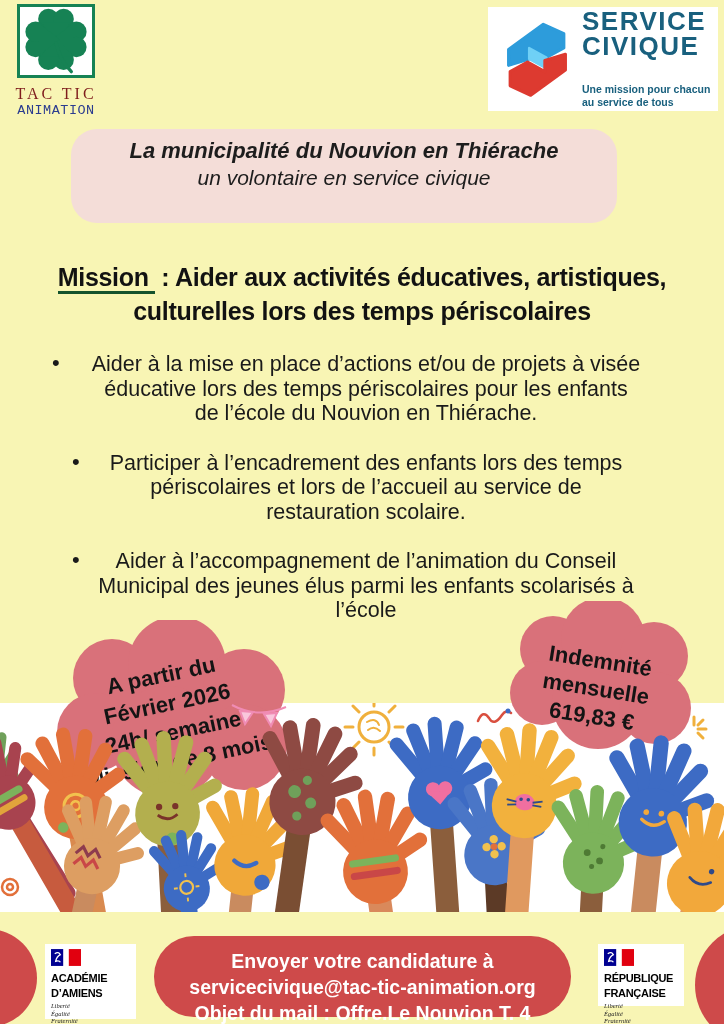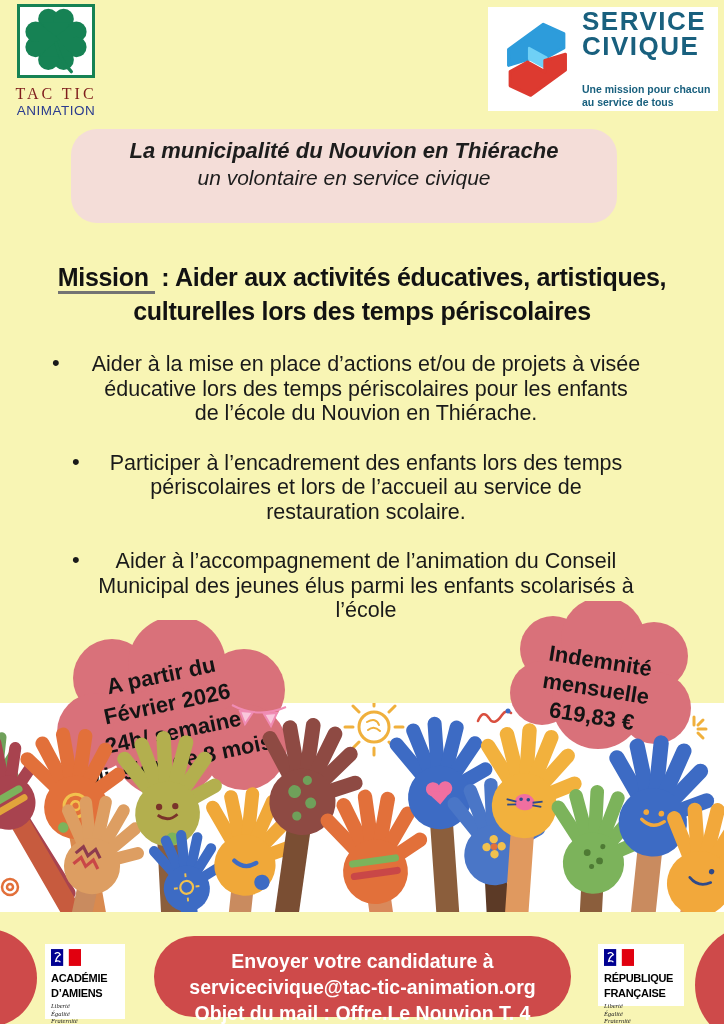--- a/index.html
+++ b/index.html
@@ -3,38 +3,38 @@
 <meta charset="utf-8">
 <style>
   html,body{margin:0;padding:0;}
   .page{position:relative;width:724px;height:1024px;background:#F8F5B4;overflow:hidden;
         font-family:"Liberation Sans",sans-serif;color:#1a1a1a;}
 
   
   .tactic{position:absolute;left:0;top:2px;width:112px;text-align:center;}
   .clover-box{width:78px;height:74px;margin:2px auto 0;background:#fff;border:3px solid #168254;box-sizing:border-box;}
   .tactic-l1{font-family:"Liberation Serif",serif;color:#7f1d1d;font-size:16px;letter-spacing:3px;margin-top:7px;white-space:nowrap;}
-  .tactic-l2{font-family:Liberation Sans, sans-serif;color:#2B3C8F;font-size:13.5px;letter-spacing:.5px;white-space:nowrap;}
+  .tactic-l2{font-family:Liberation Mono, monospace;color:#2B3C8F;font-size:13.5px;letter-spacing:.5px;white-space:nowrap;}
 
   .sc{position:absolute;left:488px;top:7px;width:230px;height:104px;background:#fff;
       display:flex;align-items:center;gap:4px;padding:4px 2px 4px 8px;box-sizing:border-box;}
   .sc-text{line-height:0;}
   .sc-title{color:#19607E;font-weight:bold;font-size:26px;line-height:25px;letter-spacing:1.5px;}
   .sc-tag{color:#19607E;font-size:10.5px;font-weight:bold;line-height:13px;margin-top:24px;}
 
   
   .intro{position:absolute;left:71px;top:129px;width:546px;height:94px;background:#F4DDD8;border-radius:26px;
          text-align:center;padding-top:8px;box-sizing:border-box;color:#1d1d1d;font-style:italic;}
   .intro-l1{font-size:22px;font-weight:bold;line-height:27px;}
   .intro-l{font-size:21px;line-height:27px;}
 
   
   .mission{position:absolute;left:6px;top:260px;width:712px;text-align:center;
            font-weight:bold;font-size:25px;line-height:34px;color:#121212;letter-spacing:-.3px;}
-  .mission-label{border-bottom:3px solid #737373;padding-right:6px;}
+  .mission-label{border-bottom:3px solid #14532d;padding-right:6px;}
 
   
   .bullets{position:absolute;left:40px;top:352px;width:652px;}
   .bullet{position:relative;text-align:center;font-size:21.5px;line-height:24.5px;margin-bottom:25px;}
   .bullet .dot{position:absolute;top:-1px;font-size:22px;}
   .bullet.b1 .dot{left:12px;}
   .bullet.b2 .dot{left:32px;}
   .bullet.b3 .dot{left:32px;}
 
   
@@ -54,21 +54,21 @@
   
   .red-circle{position:absolute;background:#CE4A4A;border-radius:50%;z-index:1;}
   .red-circle.left{left:-61px;top:929px;width:98px;height:98px;}
   .red-circle.right{left:695px;top:925px;width:120px;height:120px;}
 
   .pill{position:absolute;left:154px;top:936px;width:417px;height:81px;background:#CE4A4A;border-radius:40px;
         color:#fff;text-align:center;font-weight:bold;font-size:19.5px;line-height:26px;padding-top:12px;
         box-sizing:border-box;z-index:2;}
 
   .gov-box{position:absolute;background:#fff;z-index:2;padding:5px 6px;box-sizing:border-box;}
-  .gov-box.academie{left:45px;top:944px;width:80px;height:75px;}
+  .gov-box.academie{left:45px;top:944px;width:91px;height:75px;}
   .gov-box.republique{left:598px;top:944px;width:86px;height:62px;}
   .gov-name{font-size:11px;font-weight:bold;color:#000;line-height:12.5px;letter-spacing:-.3px;margin-top:2px;}
   .gov-motto{font-family:"Liberation Serif",serif;font-style:italic;font-size:6.5px;line-height:7.5px;color:#222;margin-top:3px;}
 </style>
 </head>
 <body>
 
 <div class="page">
 
   <div class="tactic">

